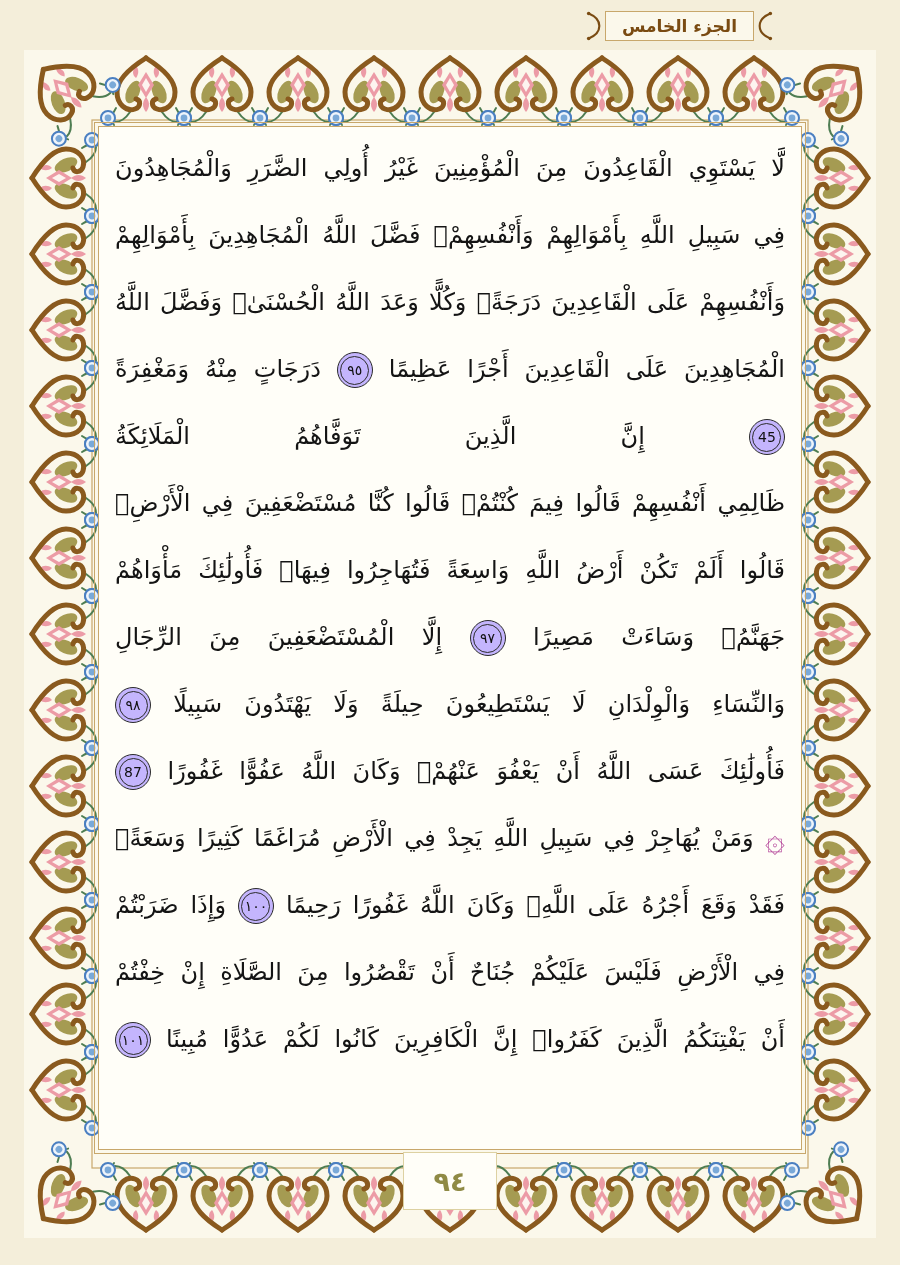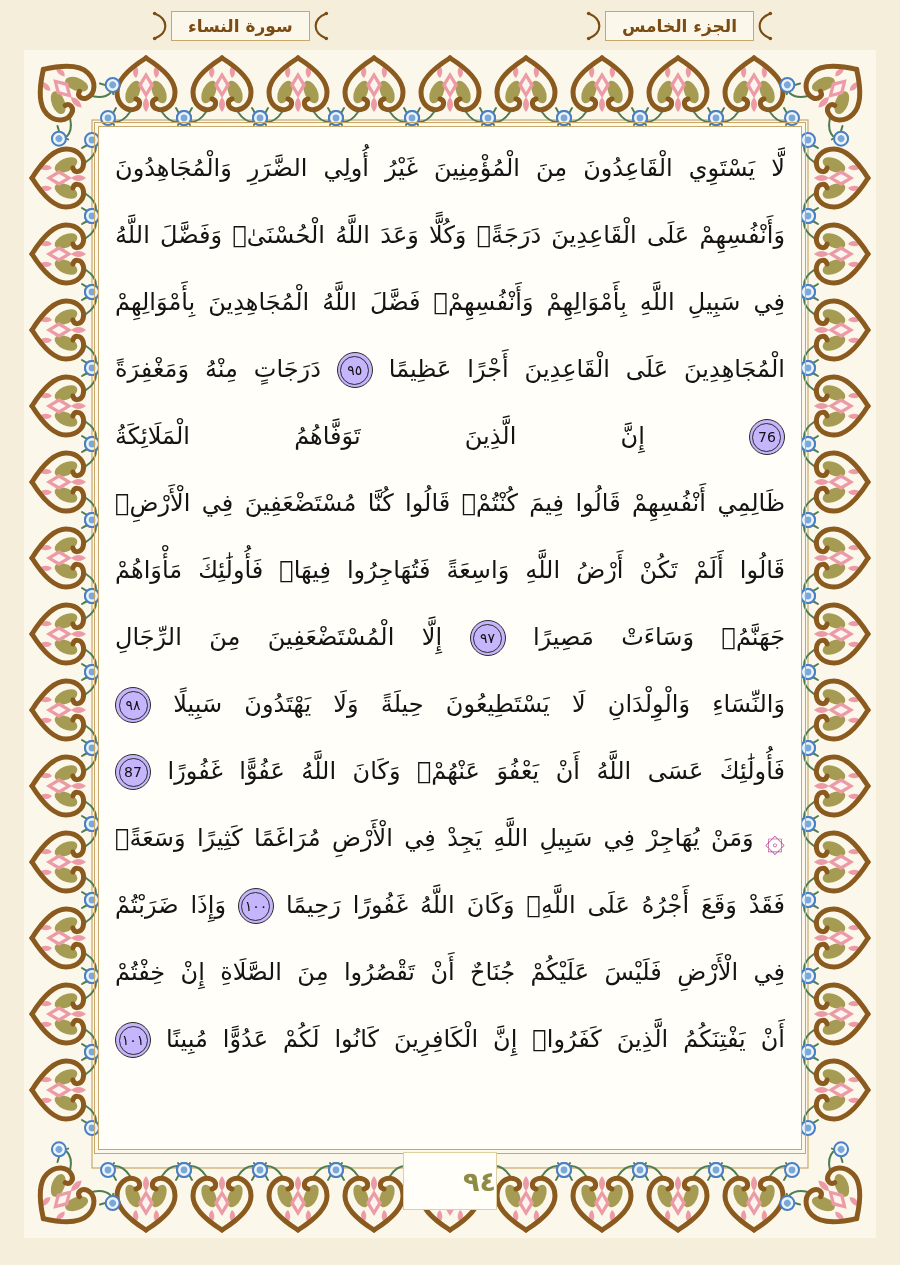--- a/index.html
+++ b/index.html
@@ -60,44 +60,29 @@
     width:36px;height:36px;border:1.6px solid #2b2b2b;border-radius:50%;
     vertical-align:middle;background:#c4b5fd;}
   .medallion-inner{display:flex;align-items:center;justify-content:center;
     width:29px;height:29px;border:1px solid #2b2b2b;border-radius:50%;
     font-size:14px;line-height:1;color:#111;}
   .hizb{color:var(--hizb-magenta);font-size:34px;vertical-align:middle;line-height:1;}
 
   
   .page-number-box{position:absolute;left:403px;top:1152px;width:94px;height:58px;
     background:var(--panel-bg);border:1px solid #ddd1a2;display:flex;align-items:center;
-    justify-content:flex-start;z-index:3;color:var(--page-number-olive);
+    justify-content:center;z-index:3;color:var(--page-number-olive);
     font-size:27px;font-weight:600;}
 </style>
 </head>
 <body>
 
 <div class="page">
 
   <div class="header">
-    <div class="cartouche cartouche-surah">
-      <svg class="bracket" viewBox="0 0 18 34">
-        <path d="M15,3 C5,7 3,12 3,17 C3,22 5,27 15,31"></path>
-        <circle cx="15" cy="3" r="2"></circle>
-          <circle cx="15" cy="31" r="2"></circle>
-      </svg>
-      <div class="cartouche-box">
-        <span>سورة النساء</span>
-      </div>
-      <svg class="bracket flip" viewBox="0 0 18 34">
-        <path d="M15,3 C5,7 3,12 3,17 C3,22 5,27 15,31"></path>
-        <circle cx="15" cy="3" r="2"></circle>
-          <circle cx="15" cy="31" r="2"></circle>
-      </svg>
-    </div>
     <div class="cartouche cartouche-juz">
       <svg class="bracket" viewBox="0 0 18 34">
         <path d="M15,3 C5,7 3,12 3,17 C3,22 5,27 15,31"></path>
         <circle cx="15" cy="3" r="2"></circle>
           <circle cx="15" cy="31" r="2"></circle>
       </svg>
       <div class="cartouche-box">
         <span>الجزء الخامس</span>
       </div>
       <svg class="bracket flip" viewBox="0 0 18 34">
@@ -184,27 +169,27 @@
         <use href="#motif" transform="translate(4,4) rotate(-45 38 38)"></use>
         <use href="#motif" transform="translate(772,4) rotate(45 38 38)"></use>
         <use href="#motif" transform="translate(4,1108) rotate(-135 38 38)"></use>
         <use href="#motif" transform="translate(772,1108) rotate(135 38 38)"></use>
       </g>
   </svg>
 
   <div class="text-panel">
     <div>
         <div class="quran-line"><span class="ayah-text">لَّا يَسْتَوِي الْقَاعِدُونَ مِنَ الْمُؤْمِنِينَ غَيْرُ أُولِي الضَّرَرِ وَالْمُجَاهِدُونَ</span> </div>
+        <div class="quran-line"><span class="ayah-text">فِي سَبِيلِ اللَّهِ بِأَمْوَالِهِمْ وَأَنْفُسِهِمْۚ فَضَّلَ اللَّهُ الْمُجَاهِدِينَ بِأَمْوَالِهِمْ</span> </div>
         <div class="quran-line"><span class="ayah-text">وَأَنْفُسِهِمْ عَلَى الْقَاعِدِينَ دَرَجَةًۚ وَكُلًّا وَعَدَ اللَّهُ الْحُسْنَىٰۚ وَفَضَّلَ اللَّهُ</span> </div>
-        <div class="quran-line"><span class="ayah-text">فِي سَبِيلِ اللَّهِ بِأَمْوَالِهِمْ وَأَنْفُسِهِمْۚ فَضَّلَ اللَّهُ الْمُجَاهِدِينَ بِأَمْوَالِهِمْ</span> </div>
         <div class="quran-line"><span class="ayah-text">الْمُجَاهِدِينَ عَلَى الْقَاعِدِينَ أَجْرًا عَظِيمًا</span> <span class="medallion">
             <span class="medallion-inner">٩٥</span>
           </span> <span class="ayah-text">دَرَجَاتٍ مِنْهُ وَمَغْفِرَةً</span> </div>
         <div class="quran-line"> <span class="medallion">
-            <span class="medallion-inner">76</span>
+            <span class="medallion-inner">45</span>
           </span> <span class="ayah-text">إِنَّ الَّذِينَ تَوَفَّاهُمُ الْمَلَائِكَةُ</span> </div>
         <div class="quran-line"><span class="ayah-text">ظَالِمِي أَنْفُسِهِمْ قَالُوا فِيمَ كُنْتُمْۖ قَالُوا كُنَّا مُسْتَضْعَفِينَ فِي الْأَرْضِۚ</span> </div>
         <div class="quran-line"><span class="ayah-text">قَالُوا أَلَمْ تَكُنْ أَرْضُ اللَّهِ وَاسِعَةً فَتُهَاجِرُوا فِيهَاۚ فَأُولَٰئِكَ مَأْوَاهُمْ</span> </div>
         <div class="quran-line"><span class="ayah-text">جَهَنَّمُۖ وَسَاءَتْ مَصِيرًا</span> <span class="medallion">
             <span class="medallion-inner">٩٧</span>
           </span> <span class="ayah-text">إِلَّا الْمُسْتَضْعَفِينَ مِنَ الرِّجَالِ</span> </div>
         <div class="quran-line"><span class="ayah-text">وَالنِّسَاءِ وَالْوِلْدَانِ لَا يَسْتَطِيعُونَ حِيلَةً وَلَا يَهْتَدُونَ سَبِيلًا</span> <span class="medallion">
             <span class="medallion-inner">٩٨</span>
           </span> </div>
         <div class="quran-line"><span class="ayah-text">فَأُولَٰئِكَ عَسَى اللَّهُ أَنْ يَعْفُوَ عَنْهُمْۚ وَكَانَ اللَّهُ عَفُوًّا غَفُورًا</span> <span class="medallion">

